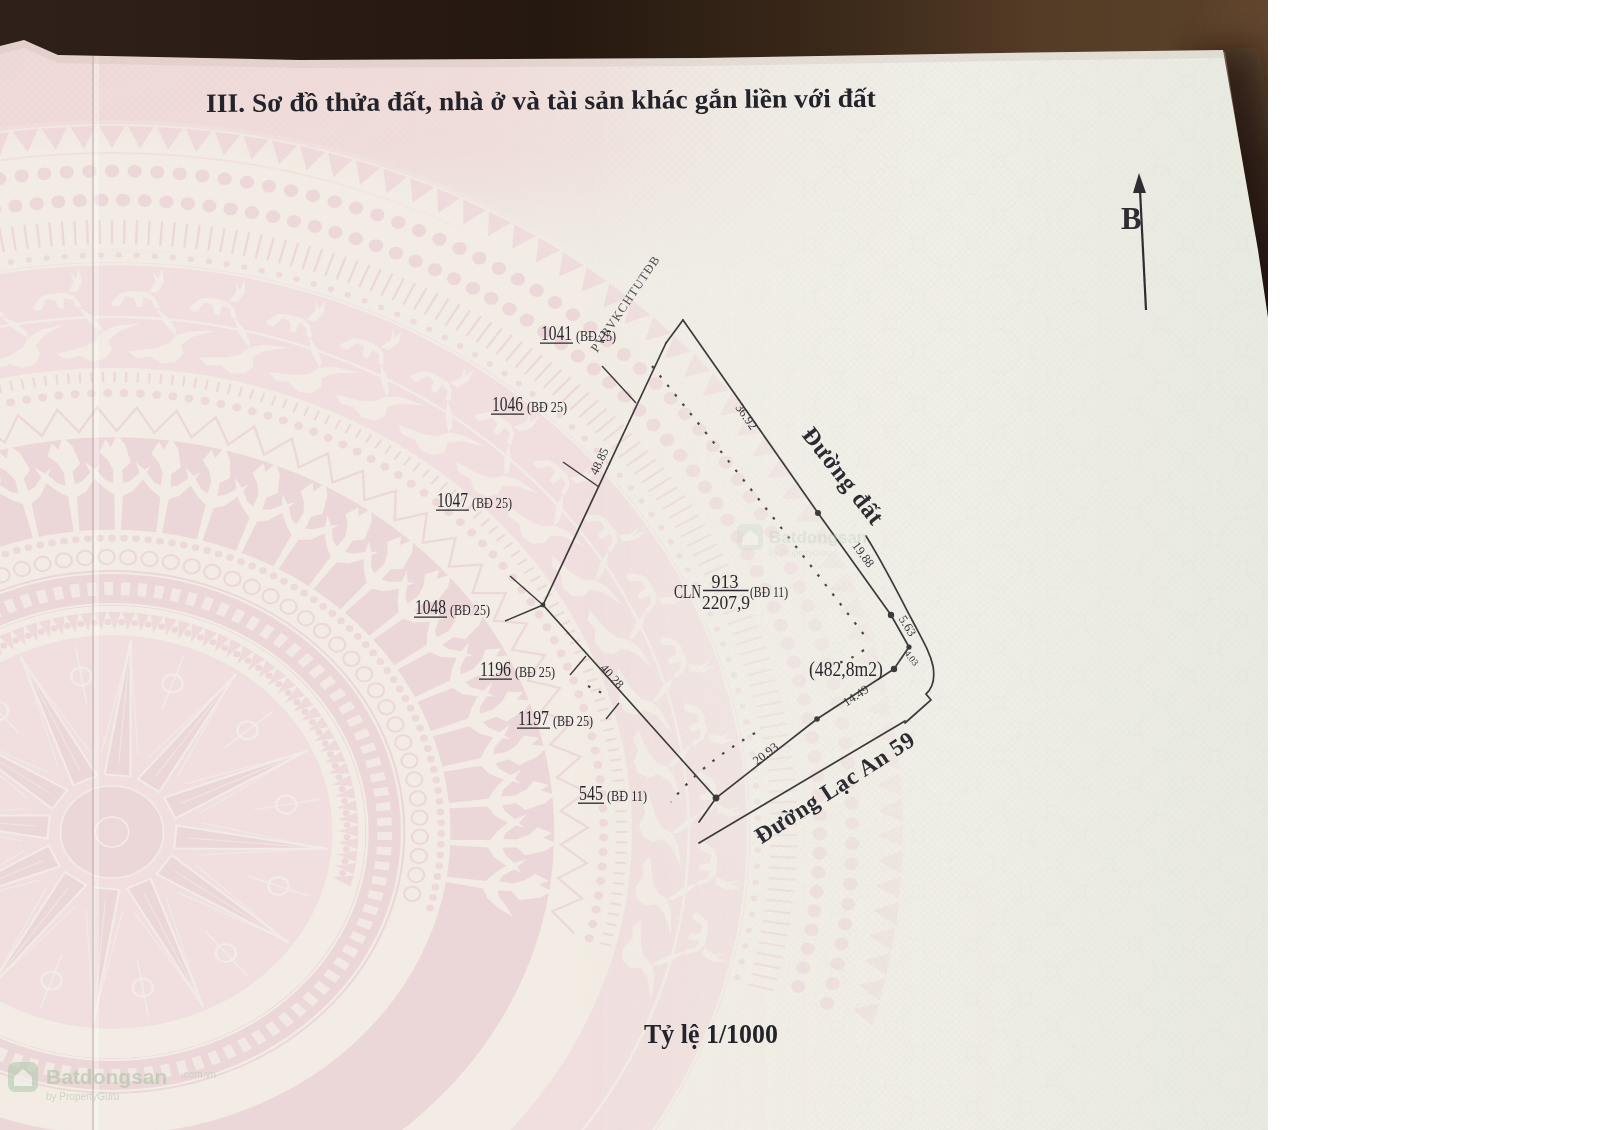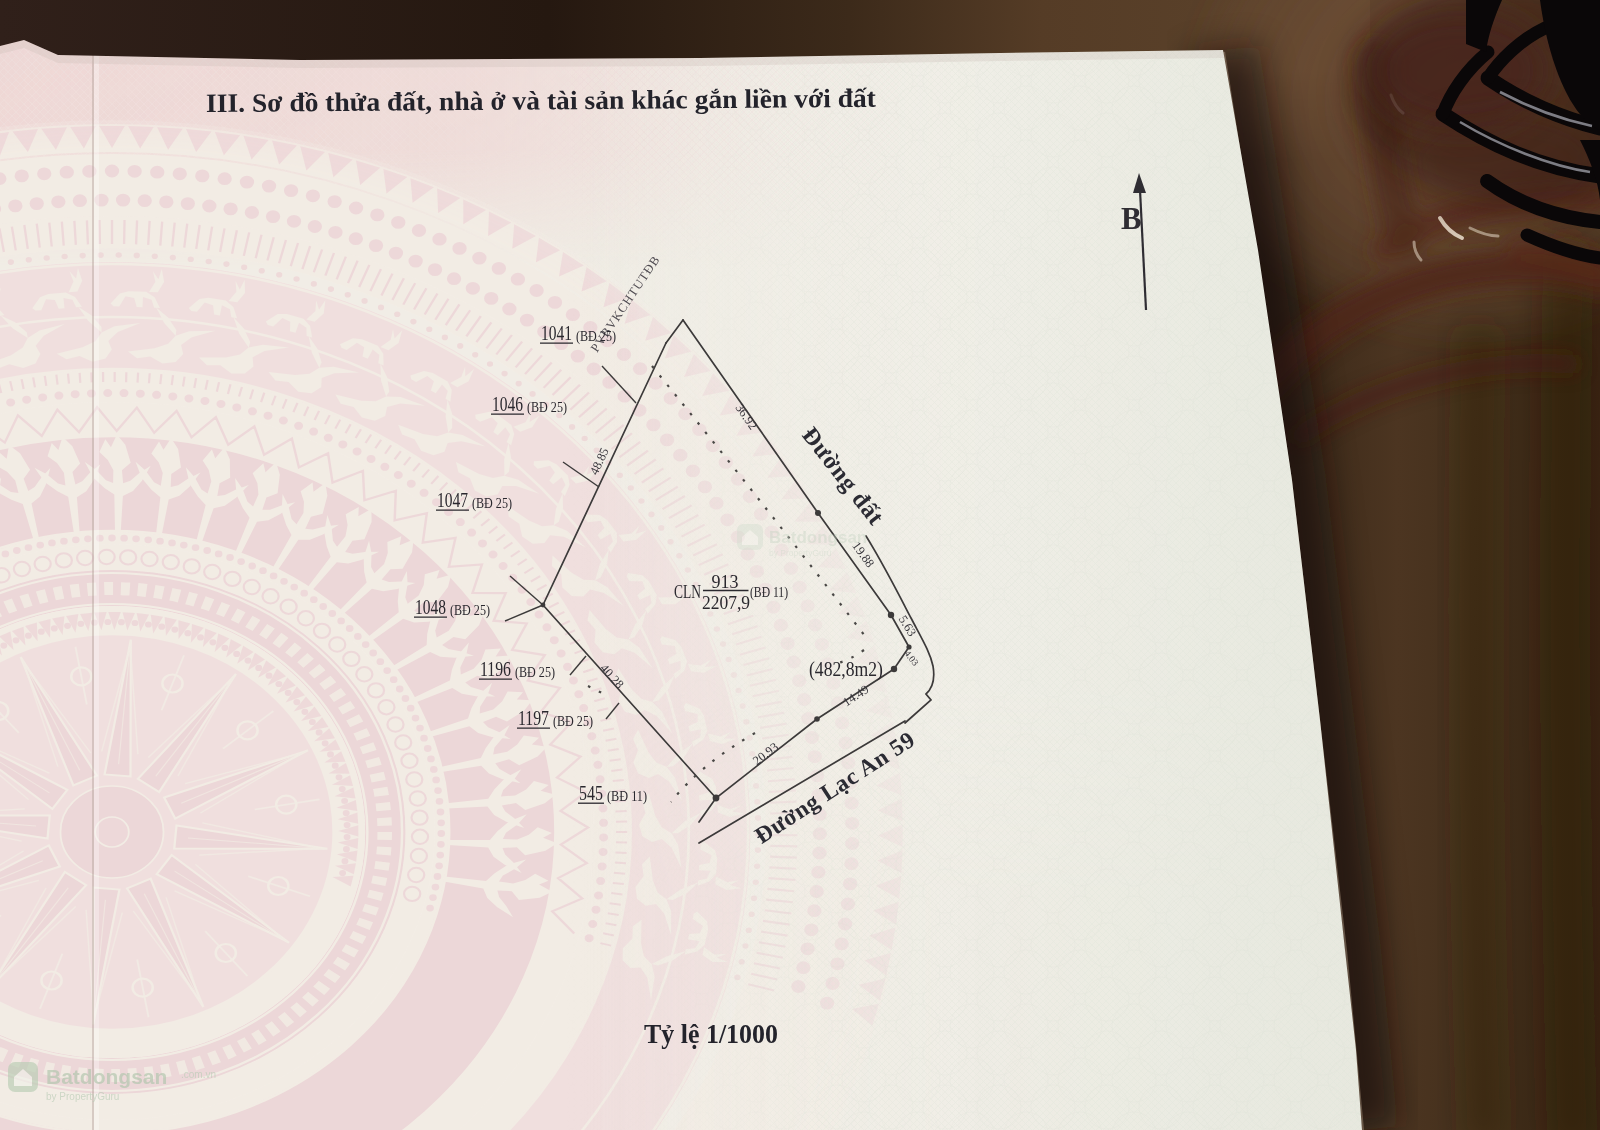--- a/index.html
+++ b/index.html
@@ -1,15 +1,15 @@
 <!DOCTYPE html>
 <html><head><meta charset="utf-8"><title>so do thua dat</title>
 <style>
 html,body{margin:0;padding:0}
-.stage{position:relative;width:1600px;height:1130px;overflow:hidden;background:#4a3526;font-family:"Liberation Serif",serif}
+.stage{position:relative;width:1268px;height:1130px;overflow:hidden;background:#4a3526;font-family:"Liberation Serif",serif}
 svg{display:block}
 </style></head><body>
 <div class="stage">
 <svg width="1600" height="1130" viewBox="0 0 1600 1130">
 <defs>
 <clipPath id="paperclip">
           <polygon points="0,46 24,40 58,55 300,60 700,58 1000,53 1223,50 1258,250 1292,480 1320,720 1345,950 1356,1050 1362,1130 0,1130"></polygon>
         </clipPath>
 <linearGradient id="fadeRg" x1="0" y1="0" x2="1" y2="0">
  <stop offset="0" stop-color="#000"></stop>

